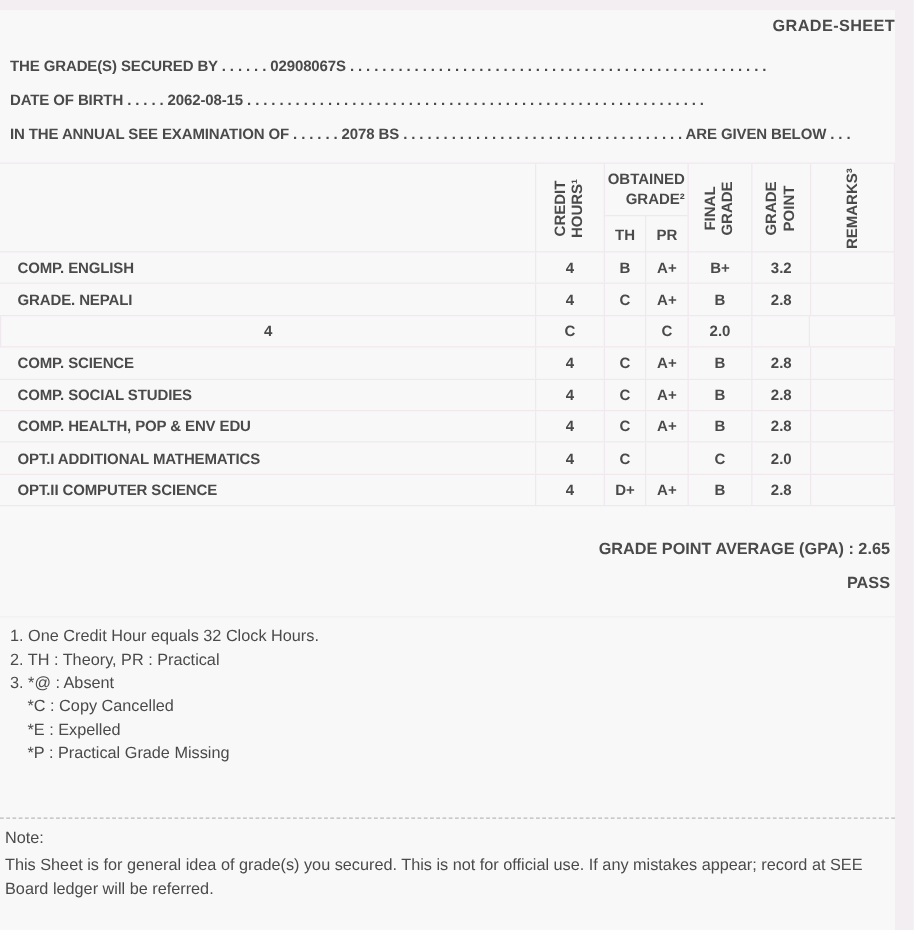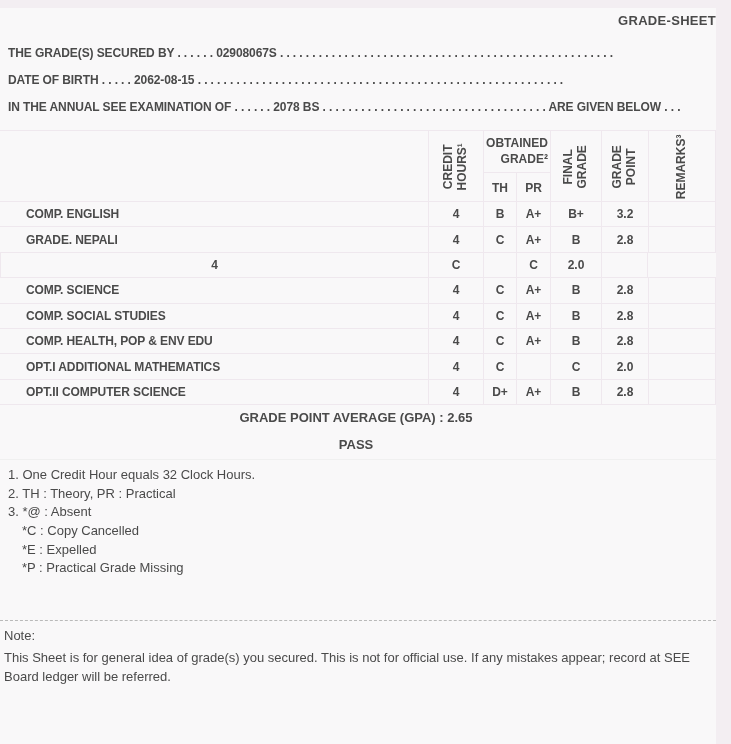--- a/index.html
+++ b/index.html
@@ -58,34 +58,34 @@
   .h-final{grid-column:5;grid-row:1/3;border-left:1px solid var(--line);}
   .h-gp{grid-column:6;grid-row:1/3;border-left:1px solid var(--line);}
   .h-remarks{grid-column:7;grid-row:1/3;border-left:1px solid var(--line);border-right:1px solid var(--line);}
   .vert{
     display:inline-block;transform:rotate(-90deg);
     white-space:pre-line;text-align:center;line-height:1.15;
   }
   .two-line{white-space:pre-line;text-align:right;line-height:1.3;}
   .trow{height:25.4px;border-bottom:1px solid var(--line);}
   .tcell{display:flex;align-items:center;justify-content:center;}
-  .c-subject{justify-content:flex-start;padding-left:26px;letter-spacing:-0.1px;}
+  .c-subject{justify-content:flex-start;padding-left:14px;letter-spacing:-0.1px;}
   .c-credit{border-left:1px solid var(--line);}
   .c-th{border-left:1px solid var(--line);}
   .c-pr{border-left:1px solid var(--line);}
   .c-final{border-left:1px solid var(--line);}
   .c-gp{border-left:1px solid var(--line);}
   .c-remarks{border-left:1px solid var(--line);border-right:1px solid var(--line);}
   
-  .summary{margin-top:5px;padding-right:4px;text-align:center;}
+  .summary{margin-top:26px;padding-right:4px;text-align:right;}
   .gpa-line{font-size:13px;font-weight:700;line-height:16px;}
   .result-line{margin-top:11px;font-size:13px;font-weight:700;line-height:16px;}
   
   .footnotes{
-    margin-top:6px;border-top:1px solid #f0f0f0;padding-top:6px;padding-left:8px;
+    margin-top:19px;border-top:1px solid #f0f0f0;padding-top:6px;padding-left:8px;
     font-size:13px;font-weight:400;
   }
   .footnote-line{line-height:18.6px;}
   .footnote-line.indent{padding-left:14px;}
   
   .note{
     margin-top:42px;border-top:1px dashed var(--dash);
     padding-top:5px;padding-left:4px;padding-right:18px;
     font-size:13px;font-weight:400;
   }

